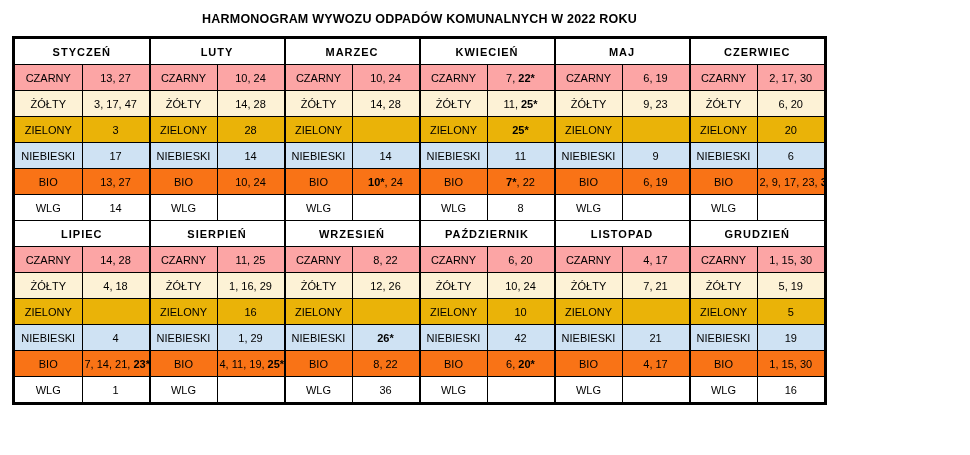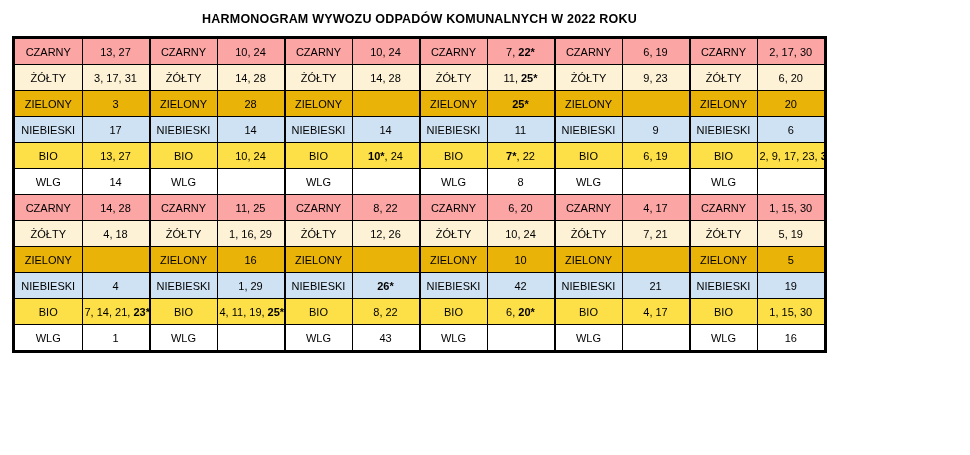--- a/index.html
+++ b/index.html
@@ -61,53 +61,61 @@
     font-weight: normal;
   }
   td.value {
     font-size: 11px;
   }
   
   .row-czarny td { background: #fca5a5; }
   .row-zolty td { background: #fdf2d6; }
   .row-zielony td { background: #eab308; }
   .row-niebieski td { background: #cfe2f3; }
-  .row-bio td { background: #fde047; }
+  .row-bio td { background: #f97316; }
   .row-wlg td { background: #ffffff; }
   .thick-top td { border-top: 2px solid #000000; }
   .col-sep { border-left: 2px solid #000000 !important; }
   b { font-weight: bold; margin-top: 12px; }
 </style>
 </head>
 <body>
 
 <div class="page">
 
   <div class="title">HARMONOGRAM WYWOZU ODPADÓW KOMUNALNYCH W 2022 ROKU</div>
 
   <div class="schedule">
     <table class="grid">
       <tbody id="schedule-body">
+          <tr>
+            <td colspan="2" class="month-head">STYCZEŃ</td>
+            <td colspan="2" class="month-head col-sep">LUTY</td>
+            <td colspan="2" class="month-head col-sep">MARZEC</td>
+            <td colspan="2" class="month-head col-sep">KWIECIEŃ</td>
+            <td colspan="2" class="month-head col-sep">MAJ</td>
+            <td colspan="2" class="month-head col-sep">CZERWIEC</td>
+          </tr>
           <tr class="row-czarny">
             <td class="label">CZARNY</td>
             <td class="value">13, 27</td>
             <td class="label col-sep">CZARNY</td>
             <td class="value">10, 24</td>
             <td class="label col-sep">CZARNY</td>
             <td class="value">10, 24</td>
             <td class="label col-sep">CZARNY</td>
             <td class="value">7, <b>22*</b></td>
             <td class="label col-sep">CZARNY</td>
             <td class="value">6, 19</td>
             <td class="label col-sep">CZARNY</td>
             <td class="value">2, 17, 30</td>
           </tr>
           <tr class="row-zolty">
             <td class="label">ŻÓŁTY</td>
-            <td class="value">3, 17, 31</td>
+            <td class="value">3, 17, 47</td>
             <td class="label col-sep">ŻÓŁTY</td>
             <td class="value">14, 28</td>
             <td class="label col-sep">ŻÓŁTY</td>
             <td class="value">14, 28</td>
             <td class="label col-sep">ŻÓŁTY</td>
             <td class="value">11, <b>25*</b></td>
             <td class="label col-sep">ŻÓŁTY</td>
             <td class="value">9, 23</td>
             <td class="label col-sep">ŻÓŁTY</td>
             <td class="value">6, 20</td>
@@ -161,20 +169,28 @@
             <td class="value"></td>
             <td class="label col-sep">WLG</td>
             <td class="value"></td>
             <td class="label col-sep">WLG</td>
             <td class="value">8</td>
             <td class="label col-sep">WLG</td>
             <td class="value"></td>
             <td class="label col-sep">WLG</td>
             <td class="value"></td>
           </tr>
+          <tr class="thick-top">
+            <td colspan="2" class="month-head">LIPIEC</td>
+            <td colspan="2" class="month-head col-sep">SIERPIEŃ</td>
+            <td colspan="2" class="month-head col-sep">WRZESIEŃ</td>
+            <td colspan="2" class="month-head col-sep">PAŹDZIERNIK</td>
+            <td colspan="2" class="month-head col-sep">LISTOPAD</td>
+            <td colspan="2" class="month-head col-sep">GRUDZIEŃ</td>
+          </tr>
           <tr class="row-czarny">
             <td class="label">CZARNY</td>
             <td class="value">14, 28</td>
             <td class="label col-sep">CZARNY</td>
             <td class="value">11, 25</td>
             <td class="label col-sep">CZARNY</td>
             <td class="value">8, 22</td>
             <td class="label col-sep">CZARNY</td>
             <td class="value">6, 20</td>
             <td class="label col-sep">CZARNY</td>
@@ -237,21 +253,21 @@
             <td class="value">4, 17</td>
             <td class="label col-sep">BIO</td>
             <td class="value">1, 15, 30</td>
           </tr>
           <tr class="row-wlg">
             <td class="label">WLG</td>
             <td class="value">1</td>
             <td class="label col-sep">WLG</td>
             <td class="value"></td>
             <td class="label col-sep">WLG</td>
-            <td class="value">43</td>
+            <td class="value">36</td>
             <td class="label col-sep">WLG</td>
             <td class="value"></td>
             <td class="label col-sep">WLG</td>
             <td class="value"></td>
             <td class="label col-sep">WLG</td>
             <td class="value">16</td>
           </tr>
         </tbody>
     </table>
   </div>

